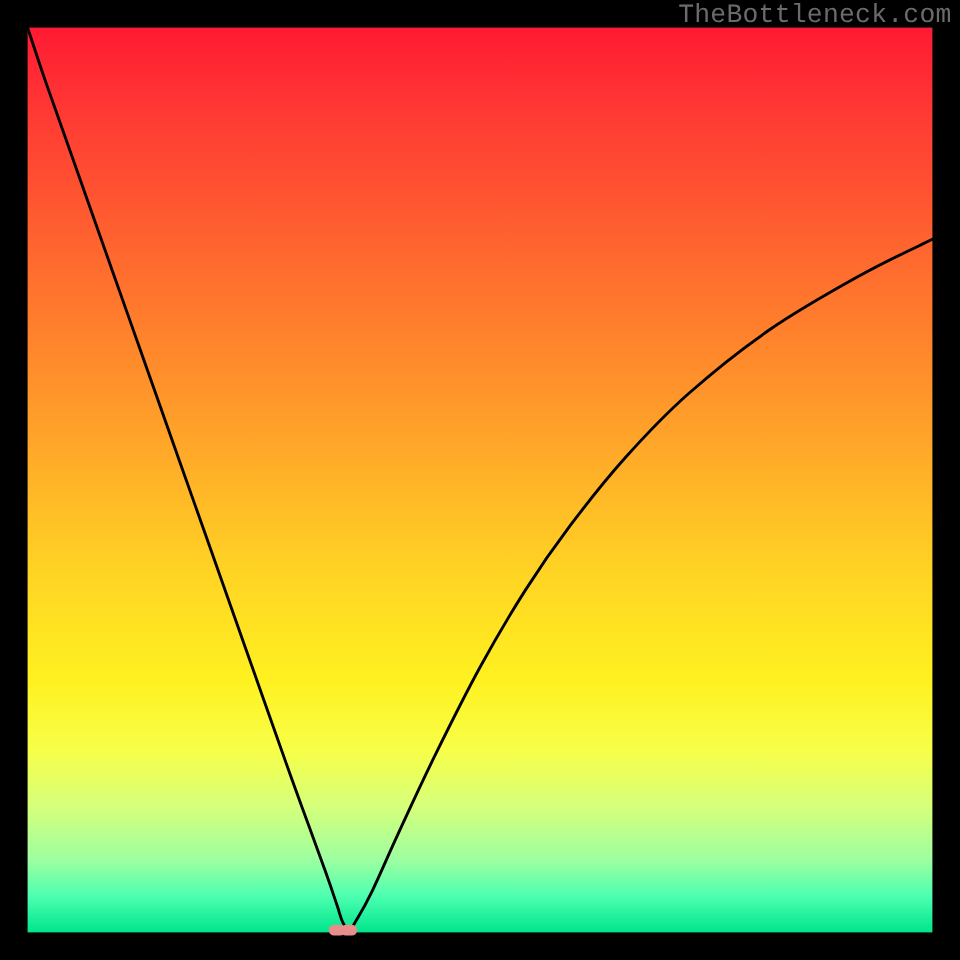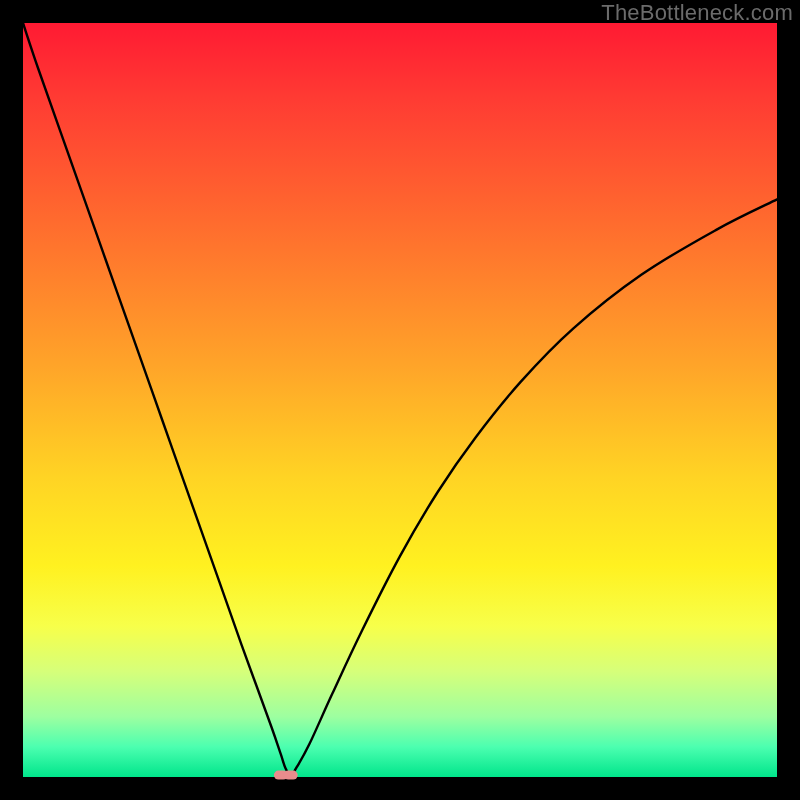--- a/index.html
+++ b/index.html
@@ -42,20 +42,21 @@
   }
   .watermark {
     position: absolute;
     top: 0px;
     right: 7px;
     color: #6b6b6b;
     font-size: 22px;
     letter-spacing: 0.2px;
     font-weight: 400;
     user-select: none;
+    font-family: Liberation Mono, monospace;
   }
   svg.curve {
     position: absolute;
     left: 0;
     top: 0;
     width: 754px;
     height: 754px;
     overflow: visible;
   }
 </style>

